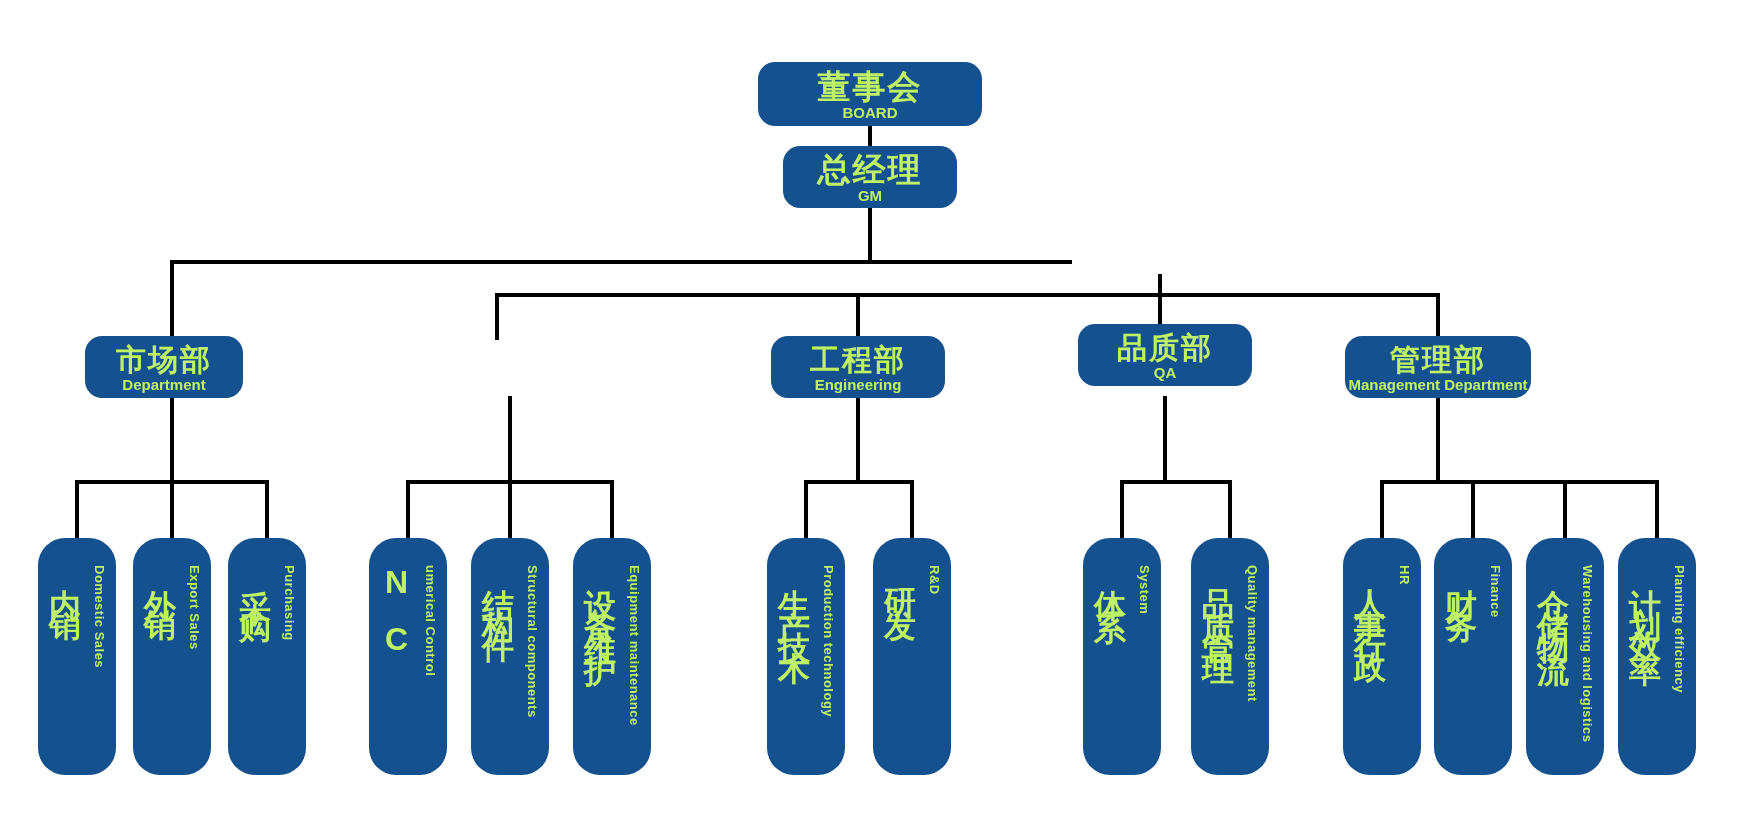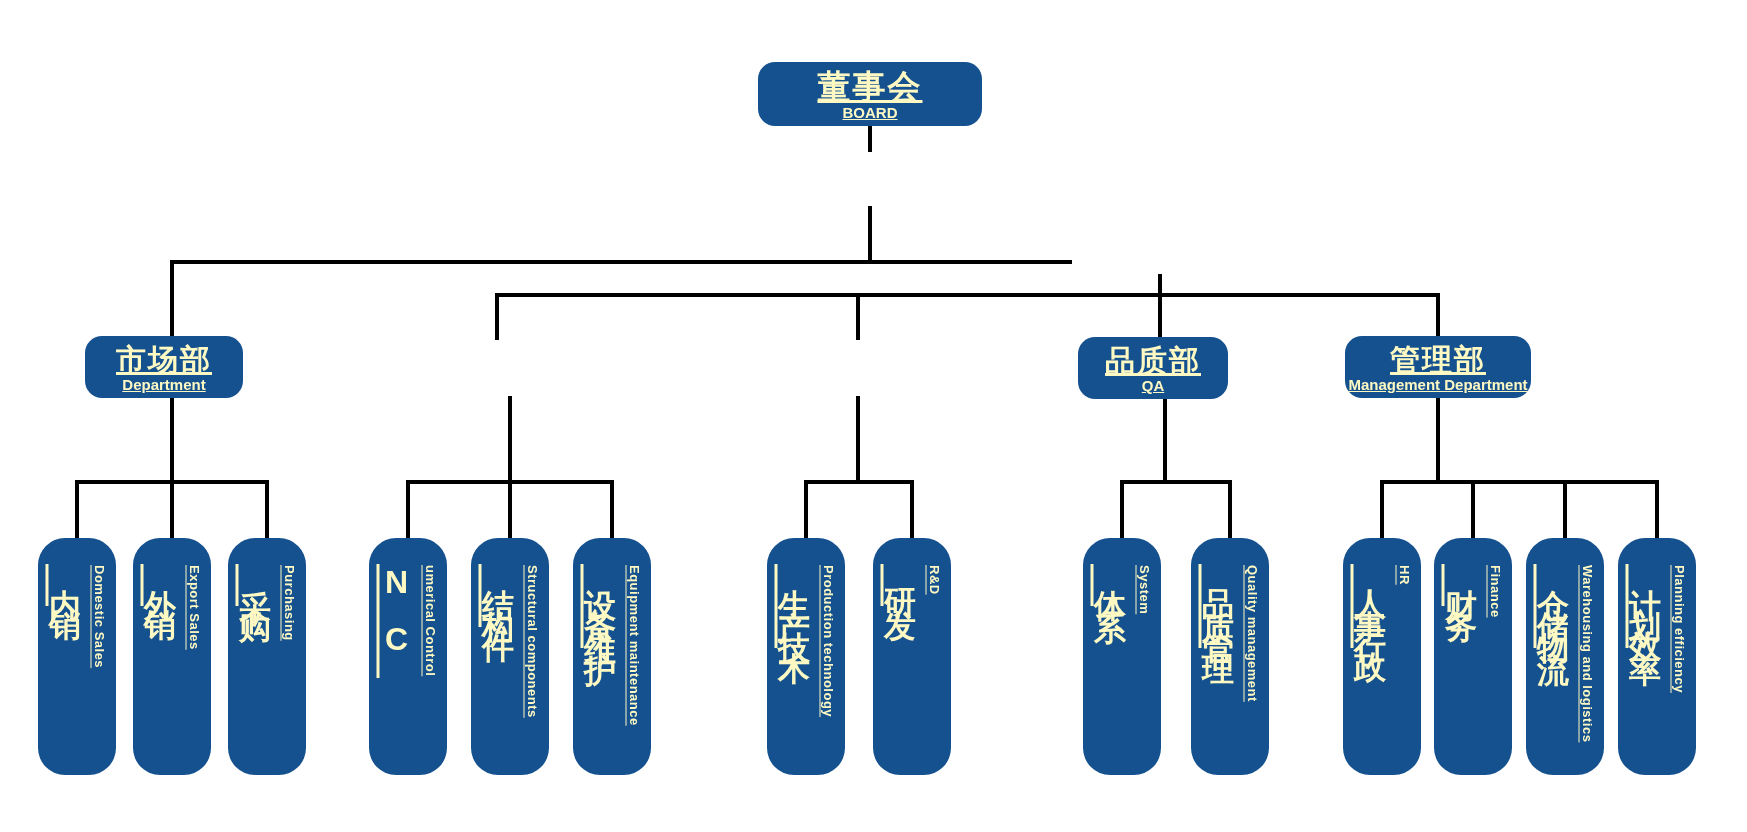--- a/index.html
+++ b/index.html
@@ -1,24 +1,23 @@
 <!DOCTYPE html>
 <html lang="zh"><head>
 <meta charset="utf-8">
 <style>
   html,body{margin:0;padding:0;background:#ffffff;}
   body{font-family:"Liberation Sans","DejaVu Sans",sans-serif;}
   .stage{position:relative;width:1747px;height:832px;background:#ffffff;overflow:hidden;}
   .connectors{position:absolute;left:0;top:0;z-index:1;}
   .node{
     position:absolute;z-index:2;
-    background:#15518F;color:#fef9c3;
+    background:#15518F;color:#bef264;
     display:flex;align-items:center;justify-content:center;
     box-sizing:border-box;
-    text-decoration:underline;
   }
   
   .hnode{flex-direction:column;border-radius:17px;}
   .hzh{font-weight:bold;font-size:30px;line-height:34px;letter-spacing:2px;white-space:nowrap;}
   .hnode.big .hzh{font-size:33px;line-height:37px;}
   .hen{font-weight:bold;font-size:15px;line-height:14px;margin-top:1px;white-space:nowrap;}
   
   .vnode{
     width:78px;height:237px;border-radius:27px;
     flex-direction:row;align-items:flex-start;justify-content:center;
@@ -82,26 +81,34 @@
     <line x1="1382" y1="480" x2="1382" y2="542"></line>
     <line x1="1473" y1="480" x2="1473" y2="542"></line>
     <line x1="1565" y1="480" x2="1565" y2="542"></line>
     <line x1="1657" y1="480" x2="1657" y2="542"></line>
   </svg>
 
   <div class="node hnode big" style="left:758px;top:62px;width:224px;height:64px">
     <div class="hzh">董事会</div>
     <div class="hen">BOARD</div>
   </div>
+  <div class="node hnode big" style="left:783px;top:146px;width:174px;height:62px">
+    <div class="hzh">总经理</div>
+    <div class="hen">GM</div>
+  </div>
 
   <div class="node hnode" style="left:85px;top:336px;width:158px;height:62px">
     <div class="hzh">市场部</div>
     <div class="hen">Department</div>
   </div>
-  <div class="node hnode" style="left:1078px;top:337px;width:150px;height:62px">
+  <div class="node hnode" style="left:771px;top:336px;width:174px;height:62px">
+    <div class="hzh">工程部</div>
+    <div class="hen">Engineering</div>
+  </div>
+  <div class="node hnode" style="left:1078px;top:324px;width:174px;height:62px">
     <div class="hzh">品质部</div>
     <div class="hen">QA</div>
   </div>
   <div class="node hnode" style="left:1345px;top:336px;width:186px;height:62px">
     <div class="hzh">管理部</div>
     <div class="hen">Management Department</div>
   </div>
 
   <div class="node vnode" style="left:38px;top:538px">
     <div class="vzh">内销</div>

